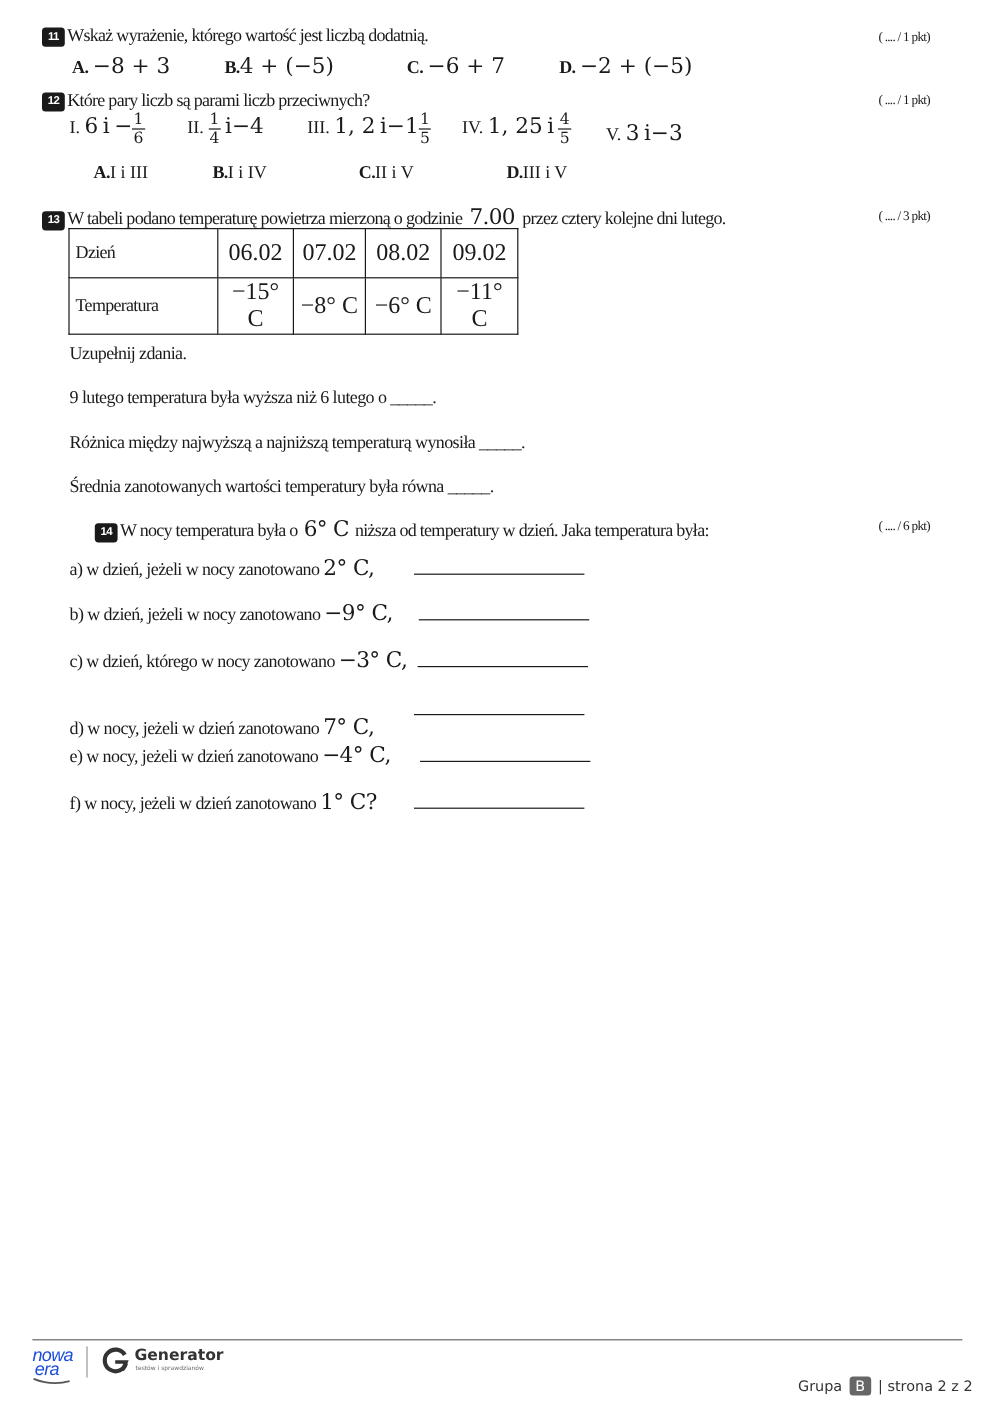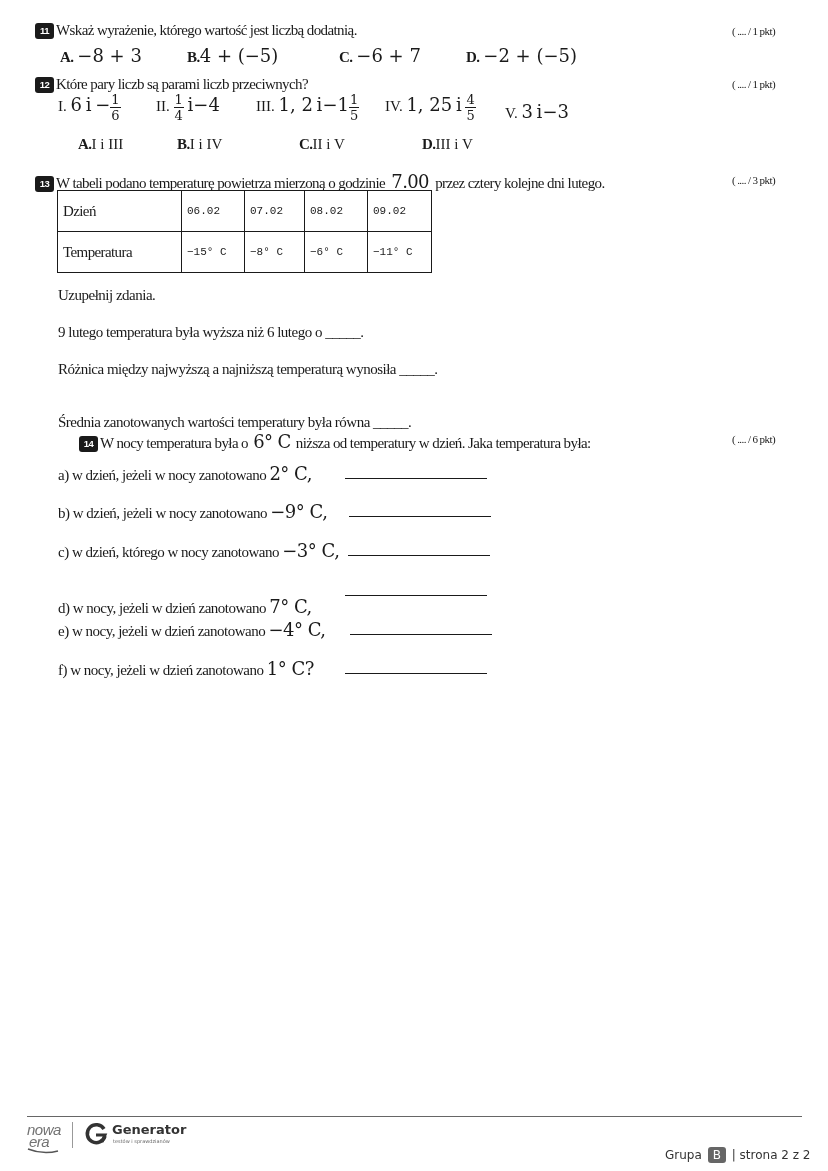--- a/index.html
+++ b/index.html
@@ -14,24 +14,24 @@
     .opt { font-size: 15px; white-space: nowrap; }
     .opt b { font-weight: bold; letter-spacing: -0.5px; }
     .math { font-family: "DejaVu Serif", "Liberation Serif", serif; font-size: 18px; }
     .frac { display: inline-block; vertical-align: middle; text-align: center; font-family: "DejaVu Serif", serif; font-size: 13px; line-height: 15px; }
     .frac .n { display: block; border-bottom: 1px solid #1a1a1a; padding: 0 1px; }
     .frac .d { display: block; }
     .line { font-size: 15px; letter-spacing: -0.5px; white-space: nowrap; }
     table.temp { border-collapse: collapse; font-size: 15px; }
     table.temp td { border: 1.5px solid #1a1a1a; height: 40px; padding: 0 5px; }
     table.temp td.lab { width: 113px; letter-spacing: -0.6px; }
-    table.temp td.val { text-align: left; font-family: Liberation Mono, monospace; font-size: 11px; }
+    table.temp td.val { text-align: center; font-family: Liberation Serif, serif; font-size: 20px; }
     .blank-line { display: inline-block; border-bottom: 1px solid #1a1a1a; height: 14px; }
     .footer-rule { left: 27px; width: 775px; top: 1116px; height: 0; border-top: 1.5px solid #666; }
-    .logo-nowa { font-family: "Liberation Sans", sans-serif; font-style: italic; font-size: 15px; line-height: 12px; color: #737373; letter-spacing: -0.5px; }
+    .logo-nowa { font-family: "Liberation Sans", sans-serif; font-style: italic; font-size: 15px; line-height: 12px; color: #1d4ed8; letter-spacing: -0.5px; }
     .gen-title { font-family: "DejaVu Sans", sans-serif; font-weight: bold; font-size: 13px; color: #333; }
     .gen-sub { font-family: "DejaVu Sans", sans-serif; font-size: 5px; color: #666; }
     .footer-right { font-family: "DejaVu Sans", sans-serif; font-size: 12px; color: #333; white-space: nowrap; margin-top: 17px; }
     .group-badge { display: inline-block; background: #666; color: #fff; border-radius: 3px; padding: 0 5px; font-size: 12px; line-height: 16px; margin: 0 2px; }
   </style>
 </head>
 <body>
 
 <div class="abs qtext" style="left:35px; top:22px;">
   <span class="qnum">11</span><span>Wskaż wyrażenie, którego wartość jest liczbą dodatnią.</span>
@@ -102,21 +102,21 @@
     <td class="val">−8° C</td>
     <td class="val">−6° C</td>
     <td class="val">−11° C</td>
   </tr>
 </tbody>
   </table>
 
 <div class="abs line" style="left:58px; top:287px;">Uzupełnij zdania.</div>
 <div class="abs line" style="left:58px; top:324px;">9  lutego temperatura była wyższa niż  6  lutego o _____.</div>
 <div class="abs line" style="left:58px; top:361px;">Różnica między najwyższą a najniższą temperaturą wynosiła _____.</div>
-<div class="abs line" style="left:58px; top:414px;">Średnia zanotowanych wartości temperatury była równa _____.</div>
+<div class="abs line" style="left:58px; top:398px;">Średnia zanotowanych wartości temperatury była równa _____.</div>
 
 <div class="abs qtext" style="left:35px; top:431px;padding-left:44px;">
   <span class="qnum">14</span><span>W nocy temperatura była o</span>
   <span class="math" style="margin:0 2px;">6° C</span>
   <span>niższa od temperatury w dzień. Jaka temperatura była:</span>
 </div>
 <div class="abs pts" style="left:732px; top:433px;">( .... / 6 pkt)</div>
 
 <div class="abs line" style="left:58px; top:463px;"><span>a) w dzień, jeżeli w nocy zanotowano</span> <span class="math">2° C,</span></div>
 <div class="abs blank-line" style="left:345px; top:464px; width:142px;"></div>

